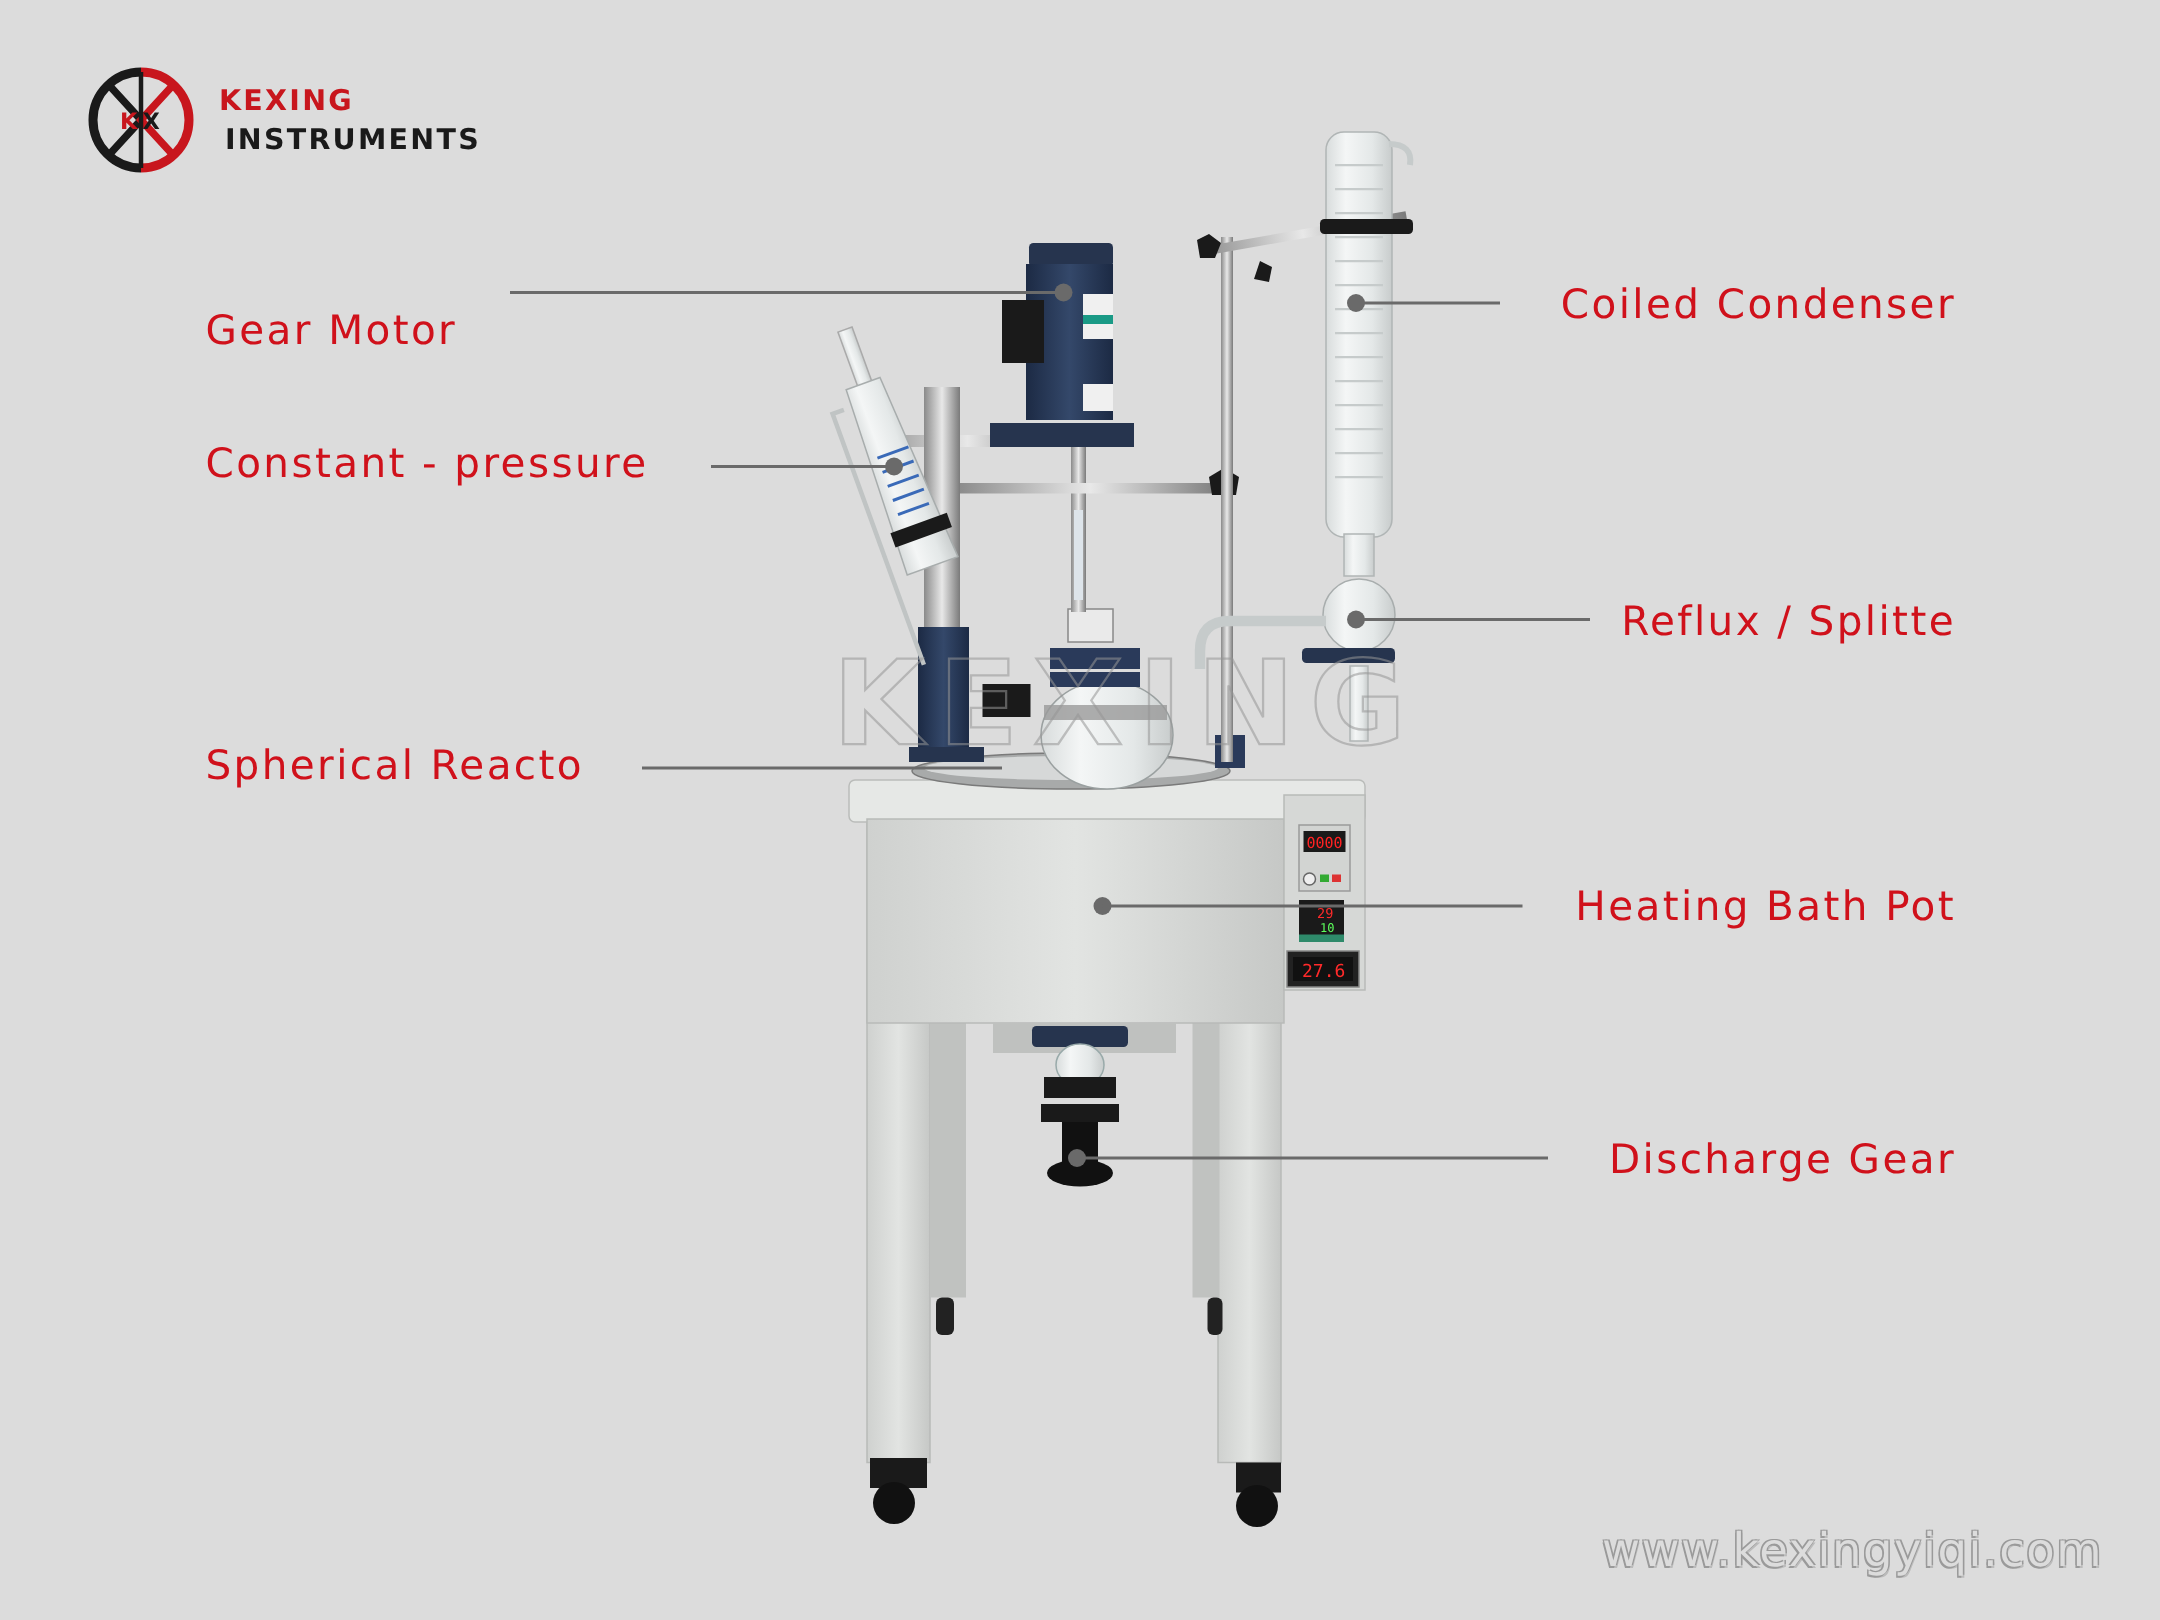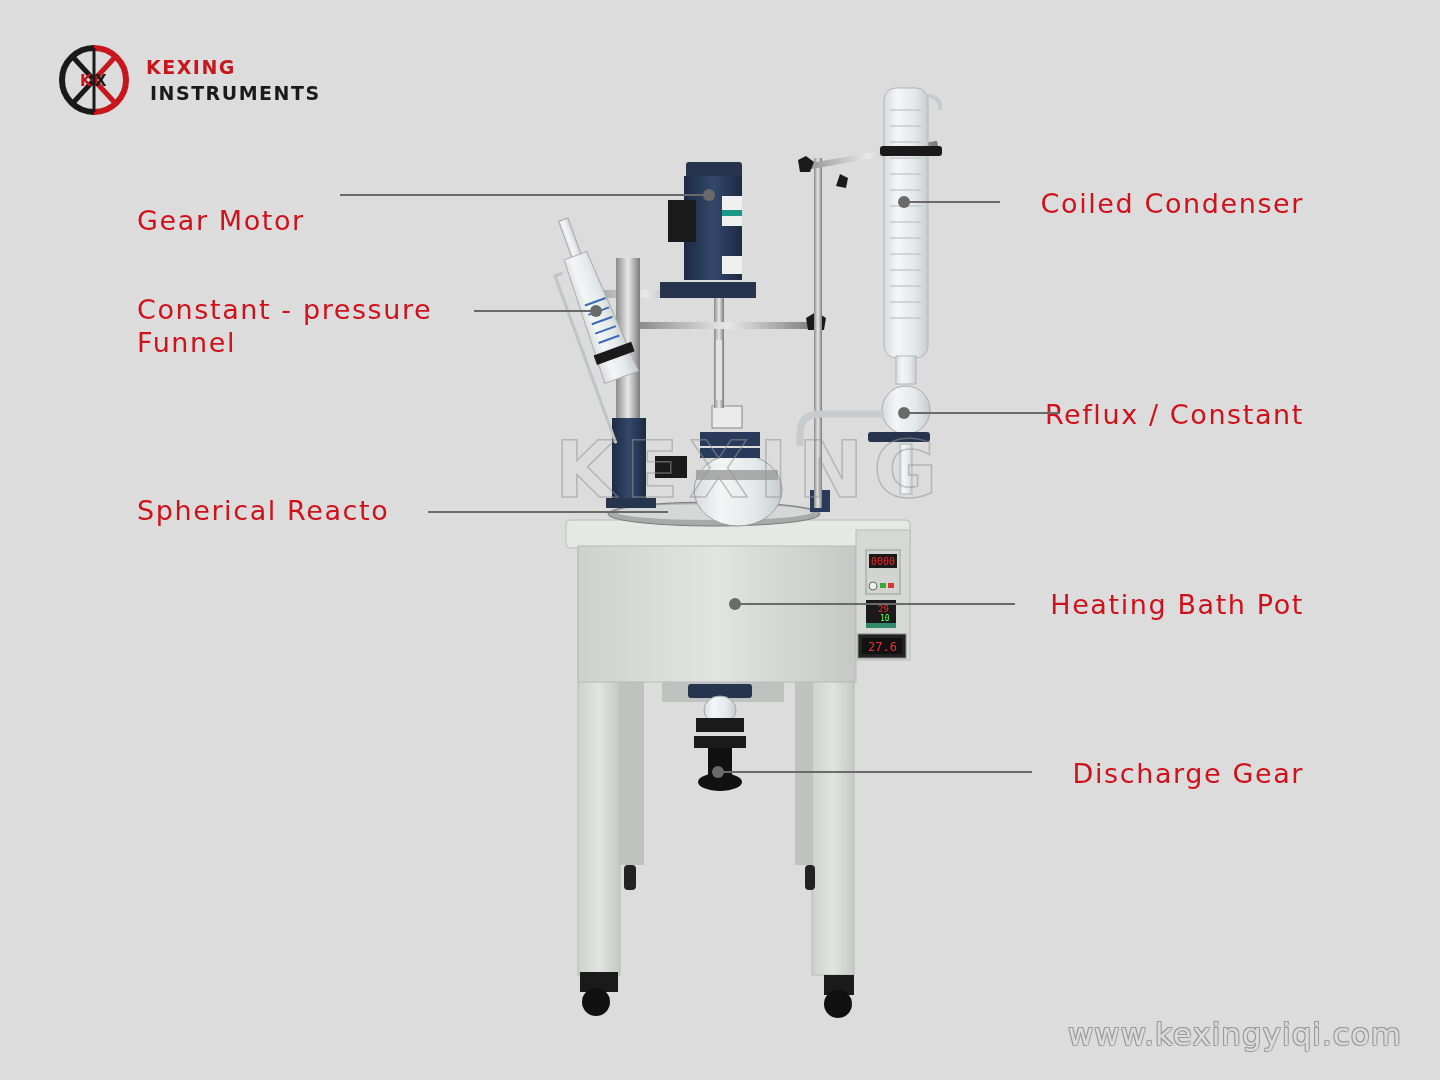--- a/index.html
+++ b/index.html
@@ -194,33 +194,32 @@
 </svg>
 
 <div class="abs watermark">KEXING</div>
 
 <div class="abs label" style="left:137px;top:176px;margin-top:28px;">Gear Motor</div>
 <div class="abs leader" style="left:340px;top:194px;width:366px;"></div>
 <div class="abs dot" style="left:703px;top:189px;"></div>
 
 <div class="abs" style="left:137px;top:293px;">
   <div class="label">Constant - pressure</div>
-  <div class="label">Funnel</div>
 </div>
 <div class="abs leader" style="left:474px;top:310px;width:120px;"></div>
 <div class="abs dot" style="left:590px;top:305px;"></div>
 
 <div class="abs label" style="left:137px;top:494px;">Spherical Reacto</div>
 <div class="abs leader" style="left:428px;top:511px;width:240px;"></div>
 
 <div class="abs label right" style="right:136px;top:187px;">Coiled Condenser</div>
 <div class="abs dot" style="left:898px;top:196px;"></div>
 <div class="abs leader" style="left:904px;top:201px;width:96px;"></div>
 
-<div class="abs label right" style="right:136px;top:398px;">Reflux / Constant</div>
+<div class="abs label right" style="right:136px;top:398px;">Reflux / Splitte</div>
 <div class="abs dot" style="left:898px;top:407px;"></div>
 <div class="abs leader" style="left:904px;top:412px;width:156px;"></div>
 
 <div class="abs label right" style="right:136px;top:588px;">Heating Bath Pot</div>
 <div class="abs dot" style="left:729px;top:598px;"></div>
 <div class="abs leader" style="left:735px;top:603px;width:280px;"></div>
 
 <div class="abs label right" style="right:136px;top:757px;">Discharge Gear</div>
 
 <svg class="abs" style="left:680px;top:680px;" width="80" height="120" viewBox="0 0 80 120">

